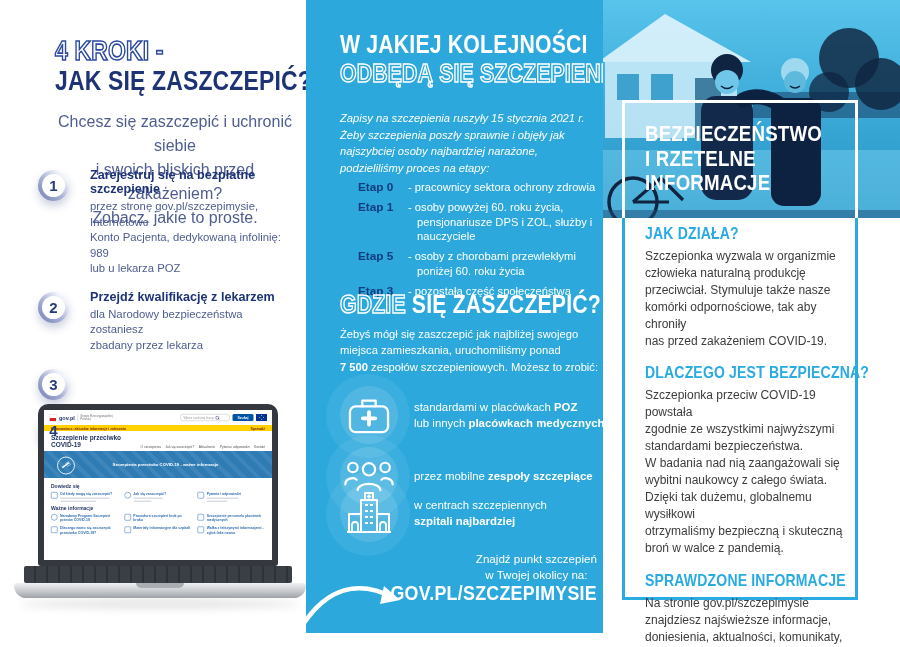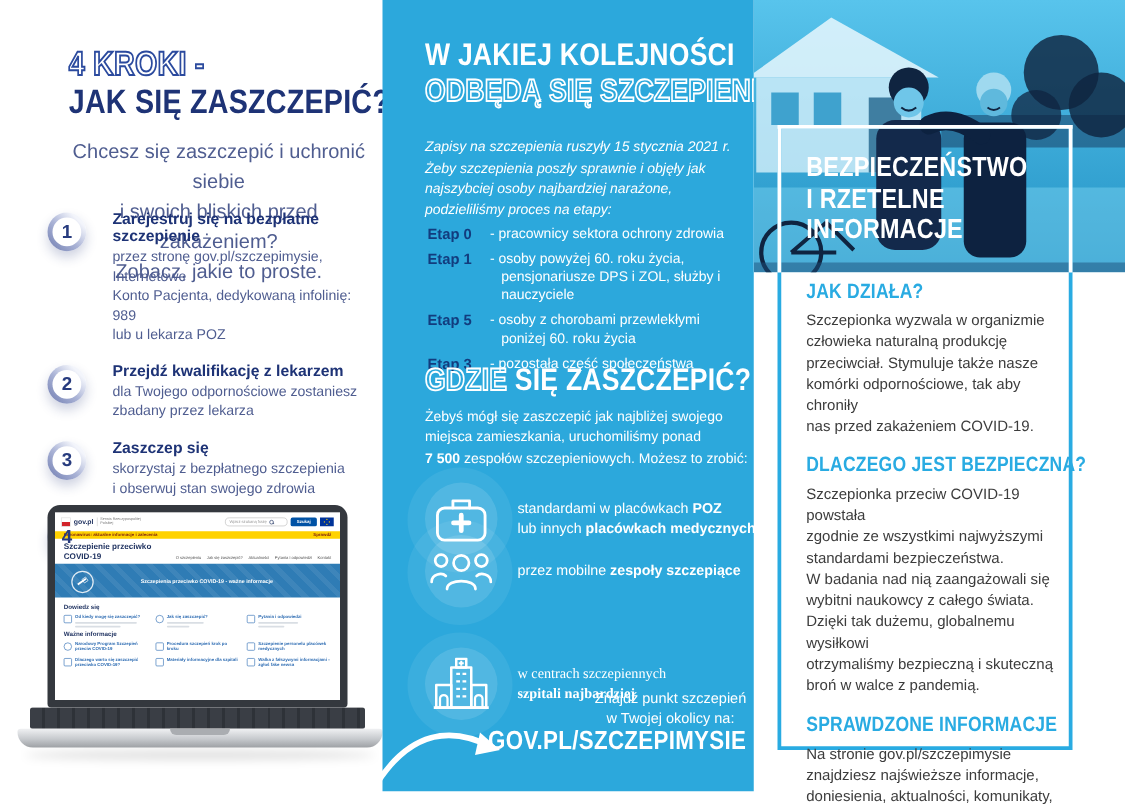--- a/index.html
+++ b/index.html
@@ -80,21 +80,21 @@
   .m-item-t{font-size:7px;font-weight:bold;color:#2F6DB3;line-height:1.25;}
   .m-bar{height:3px;background:#d9dee4;border-radius:2px;margin-top:3px;}
 
   
   .panel-mid{position:absolute;left:306px;top:0;width:297px;height:633px;background:#2CA8DC;color:#fff;padding-left:14px;}
   .mp-title{position:absolute;left:34px;top:30px;font-weight:bold;font-size:25px;line-height:1.16;
       text-transform:uppercase;white-space:nowrap;}
   .mp-title .solid{display:block;color:#fff;}
   .mp-title .outl{display:block;color:transparent;-webkit-text-stroke:1.5px #fff;}
   .mp-intro{position:absolute;left:34px;top:110px;width:258px;font-size:11.2px;line-height:1.48;font-style:italic;}
-  .etapy{position:absolute;left:36px;top:180px;width:258px;}
+  .etapy{position:absolute;left:52px;top:180px;width:258px;}
   .etap{display:flex;gap:8px;margin-bottom:5px;}
   .etap-label{flex:0 0 42px;font-weight:bold;font-size:11.8px;color:#123C7E;}
   .etap-text{font-size:11.2px;line-height:1.32;padding-left:9px;text-indent:-9px;}
   .mp-where-title{position:absolute;left:34px;top:290px;font-weight:bold;font-size:25px;text-transform:uppercase;white-space:nowrap;}
   .mp-where-title .outl{color:transparent;-webkit-text-stroke:1.5px #fff;}
   .mp-where-intro{position:absolute;left:34px;top:326px;width:260px;font-size:11.2px;line-height:1.46;}
   .opt{position:absolute;left:34px;display:flex;align-items:center;gap:16px;}
   .opt-ico{position:relative;flex:0 0 58px;width:58px;height:58px;}
   .opt-ico::before{content:"";position:absolute;left:-14px;top:-12px;width:84px;height:84px;border-radius:50%;
       background:rgba(255,255,255,.07);}
@@ -144,33 +144,28 @@
 Konto Pacjenta, dedykowaną infolinię: 989
 lub u lekarza POZ</div>
         </div>
       </div>
       <div class="step">
         <div class="step-num">
             <span>2</span>
           </div>
         <div>
           <div class="step-title">Przejdź kwalifikację z lekarzem</div>
-          <div class="step-desc prel">dla Twojego odpornościowe zostaniesz
+          <div class="step-desc prel">dla Narodowy bezpieczeństwa zostaniesz
 zbadany przez lekarza</div>
         </div>
       </div>
       <div class="step">
         <div class="step-num">
             <span>3</span>
           </div>
-        <div>
-          <div class="step-title">Zaszczep się</div>
-          <div class="step-desc prel">skorzystaj z bezpłatnego szczepienia
-i obserwuj stan swojego zdrowia</div>
-        </div>
       </div>
       <div class="step">
         <div class="step-num">
             <span>4</span>
           </div>
         <div>
           <div class="step-title">Przyjmij drugą dawkę</div>
           <div class="step-desc prel">wszystkich informacji udzieli Ci Twój
 punkt szczepień.</div>
         </div>
@@ -328,38 +323,38 @@
           <path d="M17 12 v-6 h14 v6"></path>
           <path d="M24 18 v13 M17.5 24.5 h13" stroke-width="4"></path>
         </svg>
       </div>
       <div class="opt-text">
         <div><span>standardami w placówkach </span><b>POZ</b></div>
         <div><span>lub innych </span><b>placówkach medycznych</b></div>
       </div>
     </div>
 
-    <div class="opt" style="top:428px;justify-content:space-between;">
+    <div class="opt" style="top:447px;justify-content:space-between;">
       <div class="opt-ico">
         <svg width="50" height="36" viewBox="0 0 52 38" fill="none" stroke="#fff" stroke-width="2.3" stroke-linecap="round">
           <circle cx="26" cy="12" r="6.5"></circle>
           <path d="M14 34 c0-9 24-9 24 0"></path>
           <circle cx="9" cy="10" r="5"></circle>
           <path d="M1 28 c0-7 9-8 12-5"></path>
           <circle cx="43" cy="10" r="5"></circle>
           <path d="M51 28 c0-7 -9-8 -12-5"></path>
         </svg>
       </div>
       <div class="opt-text">
         <div><span>przez mobilne </span><b>zespoły szczepiące</b></div>
         <div><span></span><b></b></div>
       </div>
     </div>
 
-    <div class="opt" style="top:518px;font-family:Liberation Serif, serif;">
+    <div class="opt" style="top:484px;">
       <div class="opt-ico">
         <svg width="46" height="42" viewBox="0 0 46 42" fill="none" stroke="#fff" stroke-width="2" stroke-linejoin="round">
           <rect x="15" y="8" width="16" height="32"></rect>
           <rect x="19" y="1" width="8" height="7"></rect>
           <path d="M23 2.5 v4 M21 4.5 h4" stroke-width="1.6"></path>
           <path d="M19 13 h3 M24 13 h3 M19 19 h3 M24 19 h3 M19 25 h3 M24 25 h3 M19 31 h3 M24 31 h3" stroke-width="1.8"></path>
           <rect x="3" y="22" width="12" height="18"></rect>
           <path d="M6 40 v-7 a3 3 0 0 1 6 0 v7" stroke-width="1.8"></path>
           <rect x="31" y="22" width="12" height="18"></rect>
           <path d="M34 40 v-7 a3 3 0 0 1 6 0 v7" stroke-width="1.8"></path>

